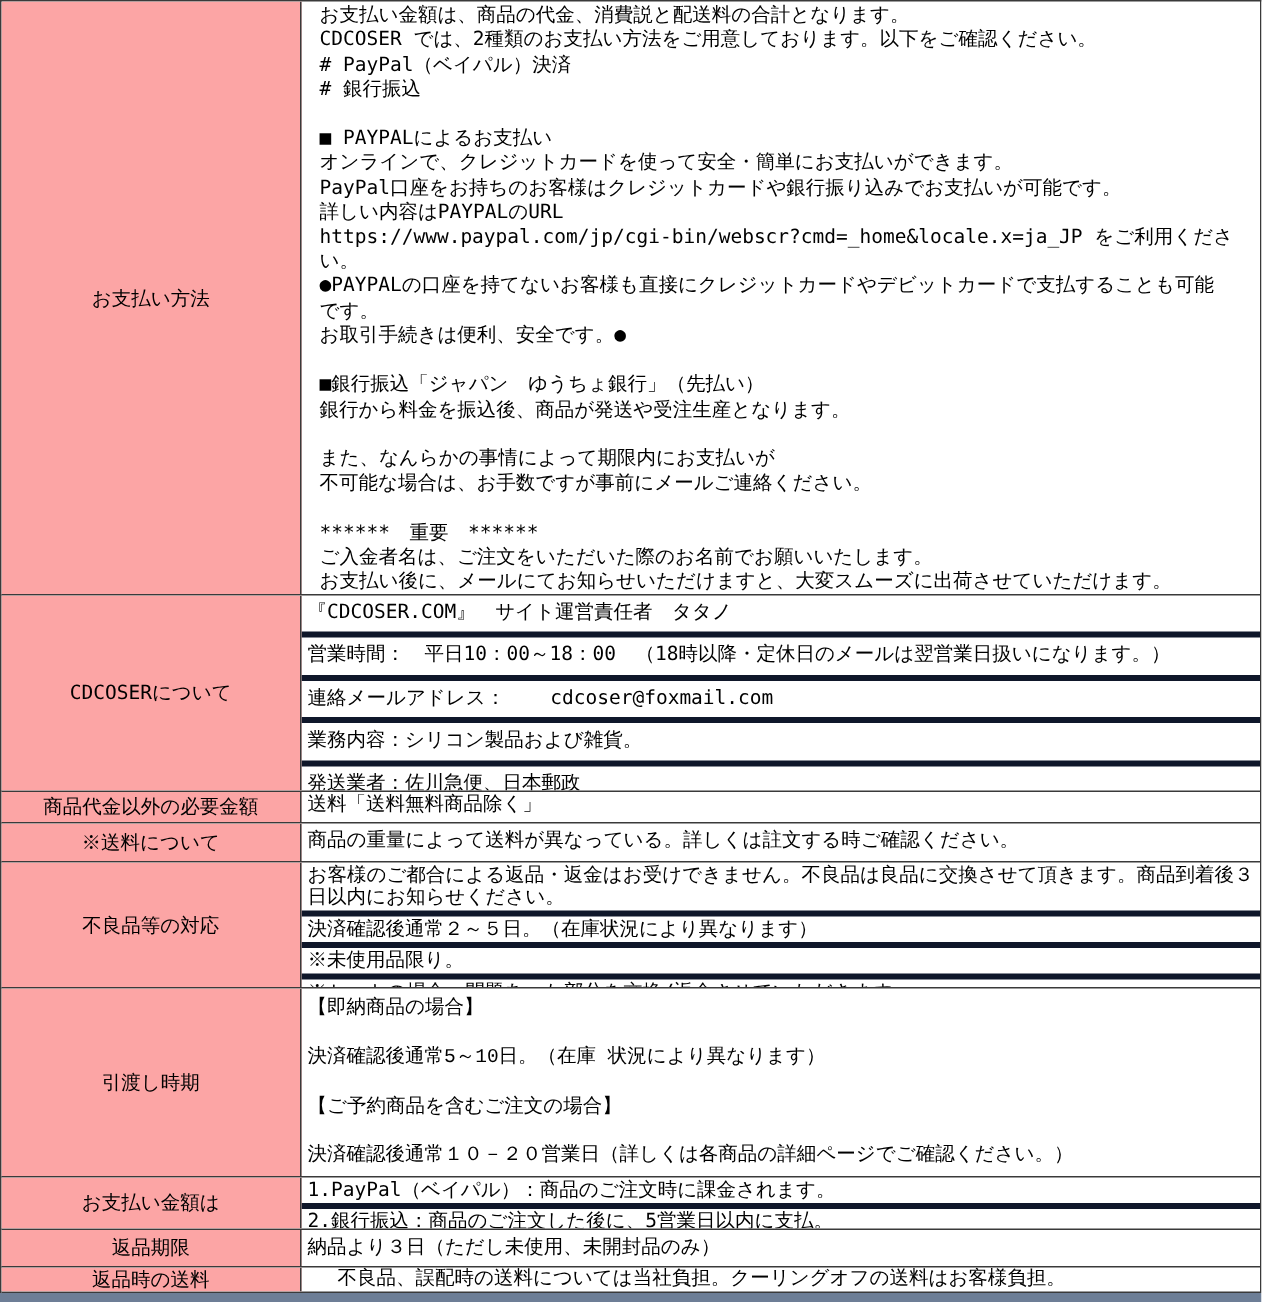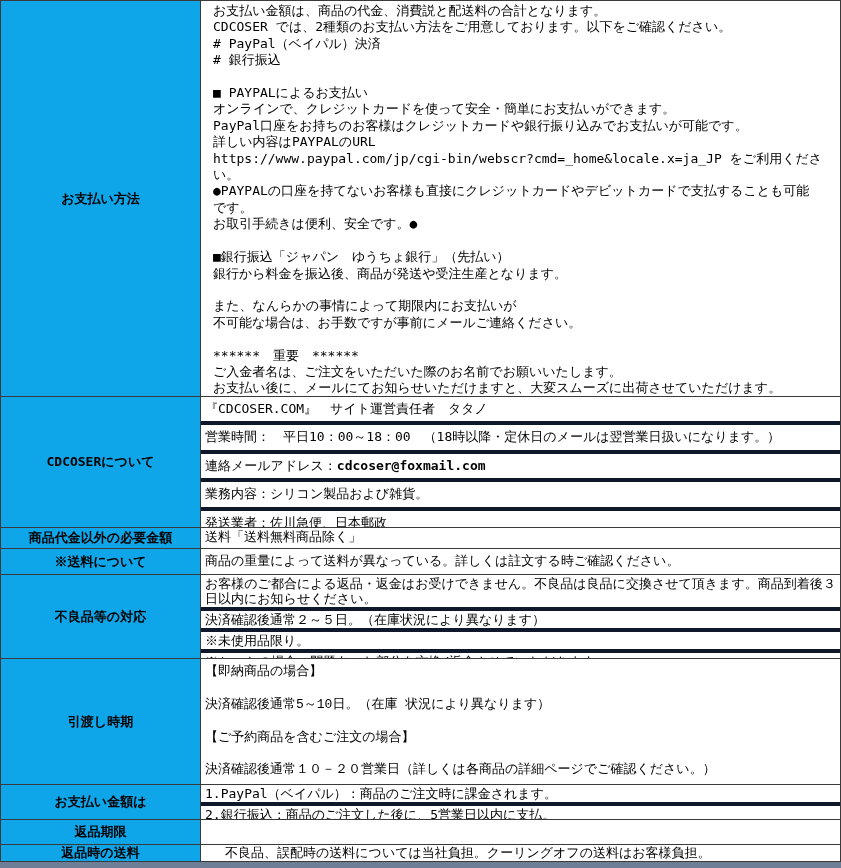--- a/index.html
+++ b/index.html
@@ -19,45 +19,45 @@
     border-right: 1px solid #3a3a3a;
   }
   .row {
     display: flex;
     border-bottom: 1px solid #3a3a3a;
     overflow: hidden;
   }
   .row-header {
     flex: 0 0 200px;
     width: 200px;
-    background: #0ea5e9;
+    background: #fca5a5;
     border-right: 1px solid #3a3a3a;
     display: flex;
     align-items: center;
     justify-content: center;
     text-align: center;
-    font-weight: bold;
+    font-weight: normal;
     padding: 2px 4px;
   }
   .row-content { flex: 1 1 auto; min-width: 0; overflow: hidden; }
   .lines {
     padding: 2px 12px;
     line-height: 16.4px;
     white-space: pre-wrap;
     word-break: break-all;
   }
   .subrow {
     border-bottom: 4px solid #0f172a;
     line-height: 16.4px;
     padding: 4px 4px;
     word-break: break-all;
   }
   .row-content .subrow:last-child { border-bottom: none; }
   .subrow.tight { padding: 1px 4px; line-height: 15px; }
-  .bold { font-weight: bold; }
+  .bold { font-weight: normal; margin-left: 30px; }
   .r0 { height: 396px; }
   .r1 { height: 131px; }
   .r2 { height: 21px; }
   .r3 { height: 26px; }
   .r4 { height: 84px; }
   .r5 { height: 126px; }
   .r6 { height: 35px; }
   .r7 { height: 25px; }
   .r8 { height: 17px; gap: 20px; }
   .r2 .lines { padding: 1px 4px; }
@@ -162,20 +162,23 @@
       <div class="subrow tight">
         <span>2.銀行振込：商品のご注文した後に、5営業日以内に支払。</span>
       </div>
     </div>
   </div>
 
   <div class="row r7">
     <div class="row-header">
       <span>返品期限</span>
     </div>
+    <div class="row-content">
+      <div class="lines"><div>納品より３日（ただし未使用、未開封品のみ）</div></div>
+    </div>
   </div>
 
   <div class="row r8">
     <div class="row-header">
       <span>返品時の送料</span>
     </div>
     <div class="row-content">
       <div class="lines"><div>不良品、誤配時の送料については当社負担。クーリングオフの送料はお客様負担。</div></div>
     </div>
   </div>

